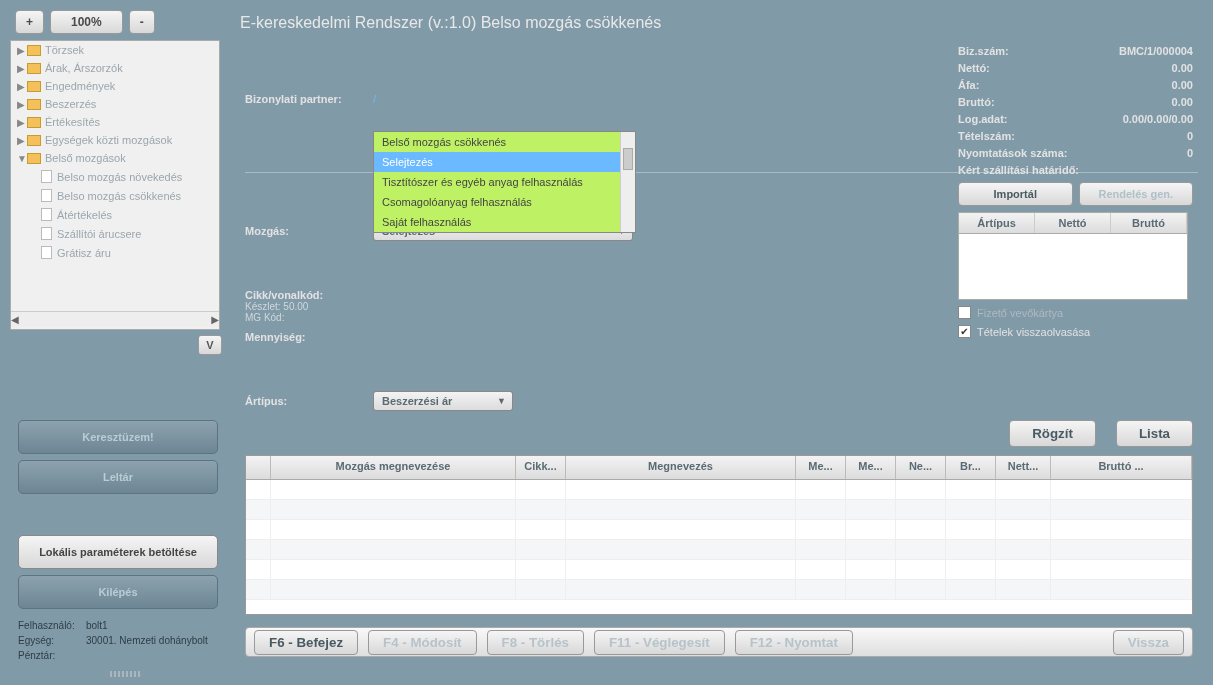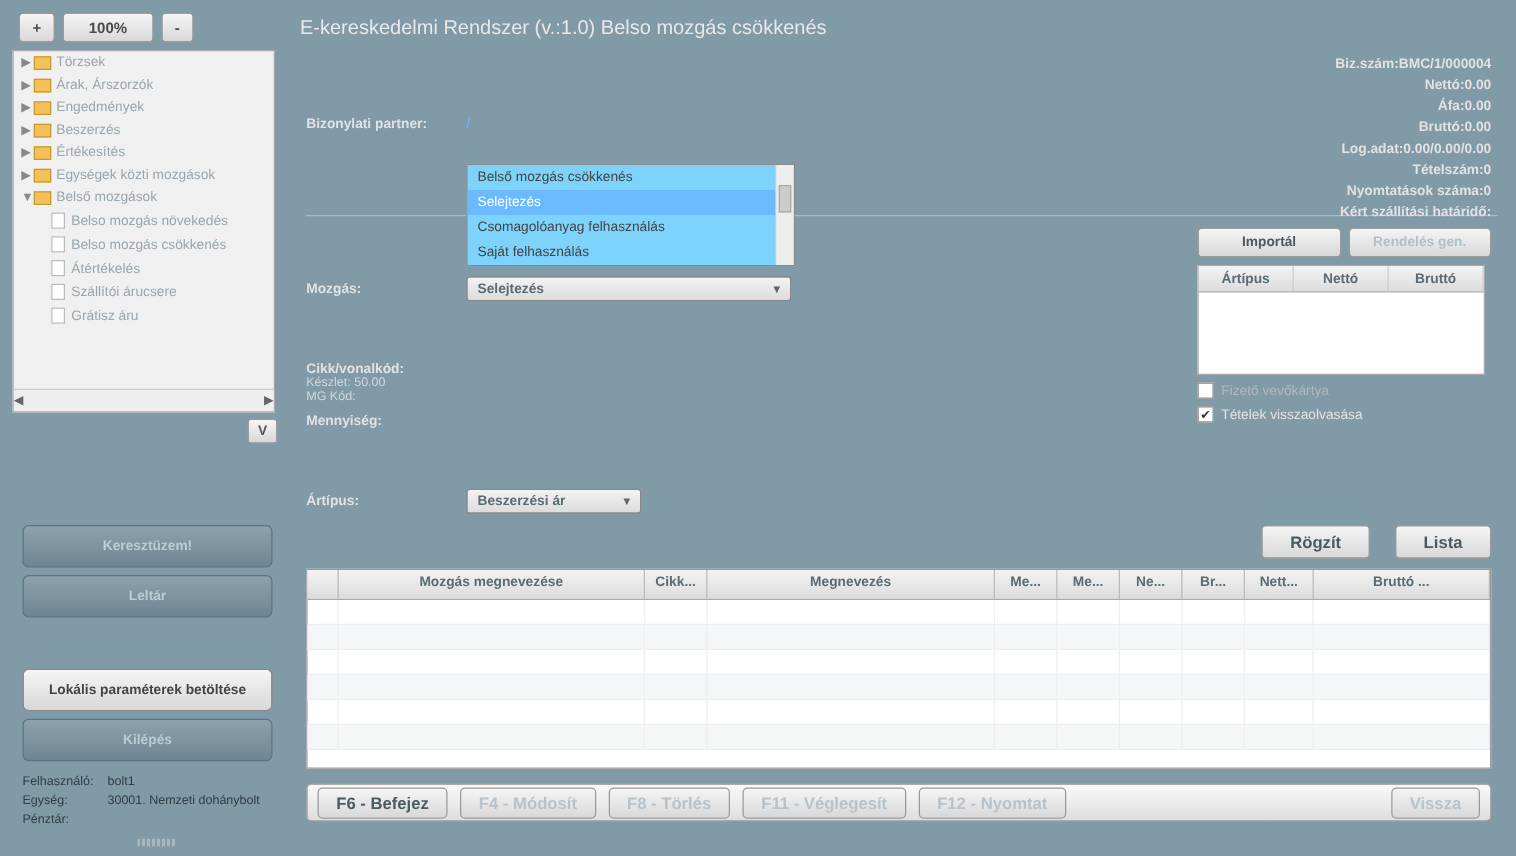--- a/index.html
+++ b/index.html
@@ -111,21 +111,21 @@
   .combo::after {
     content: "▼";
     position: absolute; right: 6px; top: 4px;
     font-size: 9px; color: #666;
   }
   .combo.sm { width: 140px; }
   .dropdown {
     position: absolute;
     top: 131px; left: 373px;
     width: 263px;
-    background: #7dd3fc;
+    background: #bef264;
     border: 1px solid #888;
     z-index: 100;
   }
   .dd-item { padding: 4px 8px; color:#444; cursor:pointer; }
   .dd-item.sel { background: #6bb9ff; color: #fff; }
   .dd-scroll {
     position:absolute; right:0; top:0; bottom:0; width:15px;
     background:#eee; border-left:1px solid #ccc;
   }
   .dd-thumb { position:absolute; left:2px; right:2px; top:16px; height:22px; background:#ccc; border:1px solid #aaa; }
@@ -135,21 +135,21 @@
     height:20px; width:128px;
     padding: 0 4px;
   }
 
   .right-meta {
     position:absolute;
     top: 45px; right: 20px;
     width: 235px;
     color:#e2e2e2;
   }
-  .right-meta .mrow { display:flex; justify-content:flex-end; margin-bottom:5px; font-weight:bold; }
+  .right-meta .mrow { display:flex; justify-content:space-between; margin-bottom:5px; font-weight:bold; }
   .right-meta .mrow .mv { font-weight:bold; }
 
   .import-row { display:flex; gap:6px; margin-top:6px; }
   .btn2 {
     flex:1;
     background: linear-gradient(#f5f5f5,#d8d8d8);
     border:1px solid #999; border-radius:4px;
     padding:5px 0; text-align:center;
     font-weight:bold; color:#4a5a62;
     cursor:pointer;
@@ -338,20 +338,21 @@
   <div class="frow" style="margin-top:16px;">
     <div class="flabel">Tétel érték:</div>
     <div style="width:240px;"></div>
     <span class="fval">Áfa:</span>
   </div>
 </div>
 
 <div class="dropdown">
   <div class="dd-item">Belső mozgás csökkenés</div>
   <div class="dd-item sel">Selejtezés</div>
+  <div class="dd-item">Tisztítószer és egyéb anyag felhasználás</div>
   <div class="dd-item">Csomagolóanyag felhasználás</div>
   <div class="dd-item">Saját felhasználás</div>
   <div class="dd-scroll">
       <div class="dd-thumb"></div>
     </div>
 </div>
 
 <div class="right-meta">
   <div class="mrow">
       <span>Biz.szám:</span>

